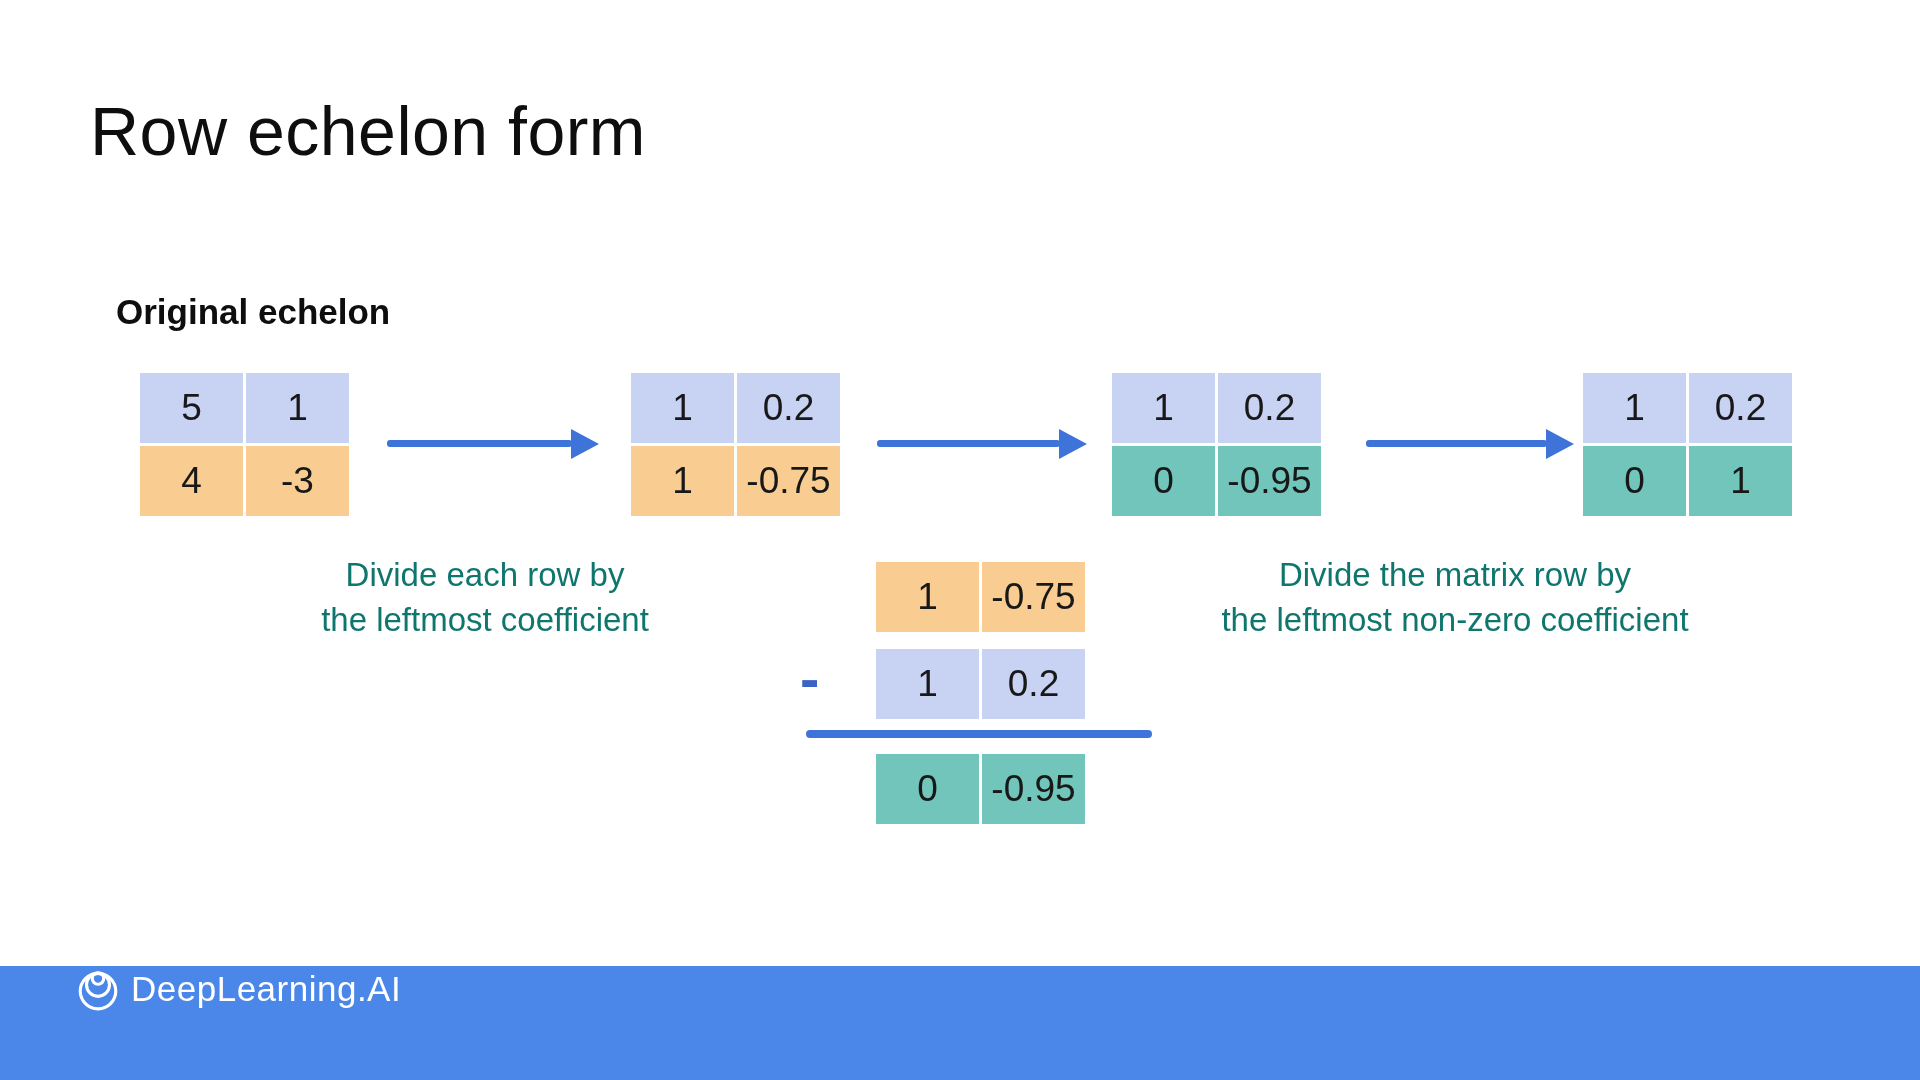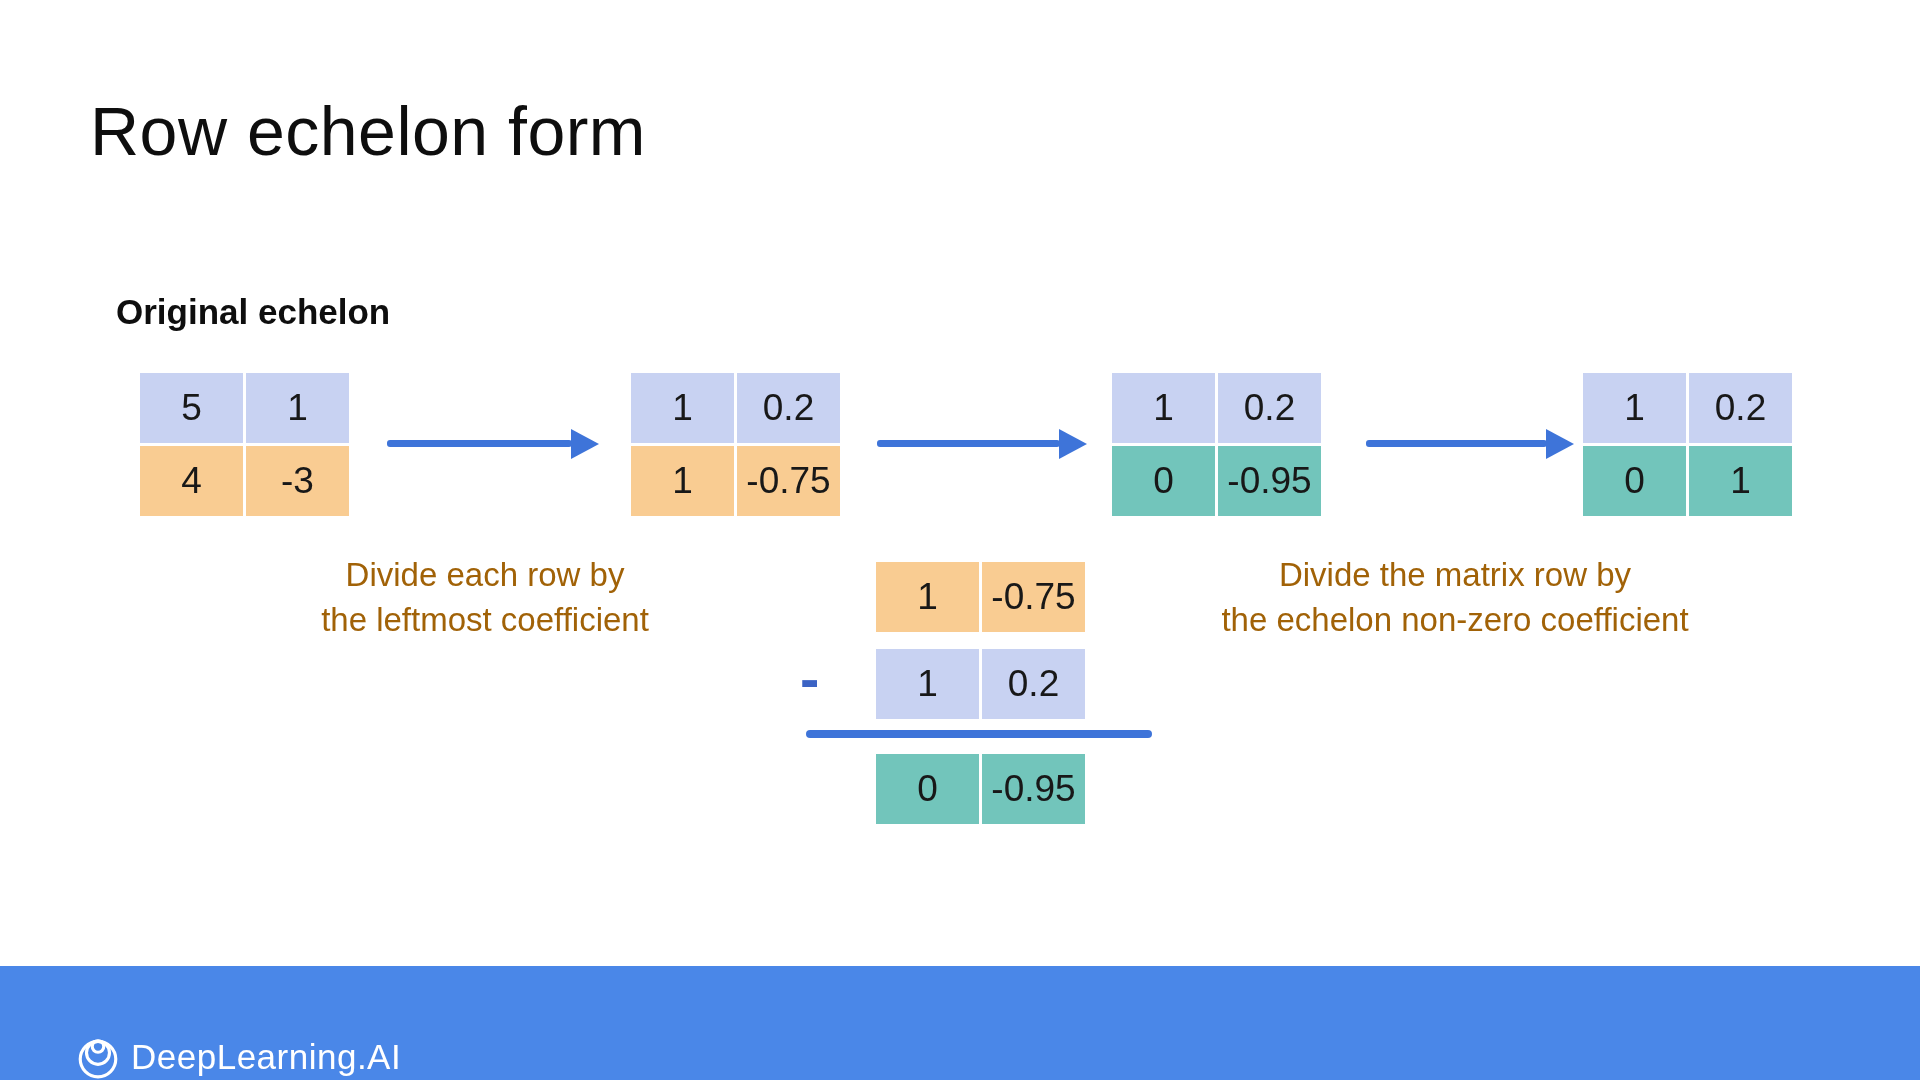--- a/index.html
+++ b/index.html
@@ -35,36 +35,36 @@
     height:7px;background:var(--arrowBlue);border-radius:3px;
   }
   .arrow::after{
     content:'';position:absolute;right:-27px;top:50%;
     transform:translateY(-50%);
     border-left:28px solid var(--arrowBlue);
     border-top:15px solid transparent;
     border-bottom:15px solid transparent;
   }
   .caption{
-    font-size:33px;line-height:45px;text-align:center;color:#a16207;
+    font-size:33px;line-height:45px;text-align:center;color:#0f766e;
   }
   .sub-row{
     display:grid;grid-template-columns:repeat(2,103px);grid-auto-rows:70px;gap:3px;
   }
   .minus-op{
     font-size:58px;font-weight:700;color:var(--minusBlue);
     line-height:58px;
   }
   .sub-line{
     height:8px;background:var(--arrowBlue);border-radius:4px;
   }
   .footer{
     left:0;top:966px;width:1920px;height:114px;
     background:var(--footerBlue);
-    display:flex;align-items:flex-end;
+    display:flex;align-items:flex-start;
   }
   .brand{
     display:flex;align-items:center;margin-left:75px;gap:10px;
   }
   .brand-text{
     color:#ffffff;font-size:35px;font-weight:400;letter-spacing:0.5px;
   }
 </style>
 </head>
 <body>
@@ -103,21 +103,21 @@
   <div class="abs arrow" style="left:387px;top:440px;width:185px;"></div>
   <div class="abs arrow" style="left:877px;top:440px;width:183px;"></div>
   <div class="abs arrow" style="left:1366px;top:440px;width:181px;"></div>
 
   <div class="abs caption" style="left:272px;top:552px;width:426px;">
     <div>Divide each row by</div>
     <div>the leftmost coefficient</div>
   </div>
   <div class="abs caption" style="left:1165px;top:552px;width:580px;">
     <div>Divide the matrix row by</div>
-    <div>the echelon non-zero coefficient</div>
+    <div>the leftmost non-zero coefficient</div>
   </div>
 
   <div class="abs minus-op" style="left:800px;top:650px;">-</div>
   <div class="abs sub-row" style="left:876px;top:562px;">
       <div class="cell orange">1</div>
       <div class="cell orange">-0.75</div>
     </div>
   <div class="abs sub-row" style="left:876px;top:649px;">
       <div class="cell lavender">1</div>
       <div class="cell lavender">0.2</div>

